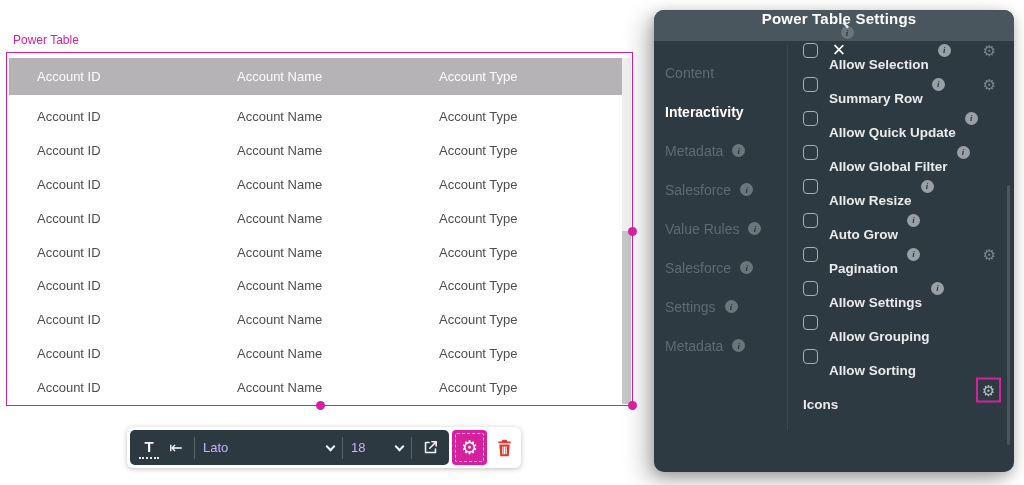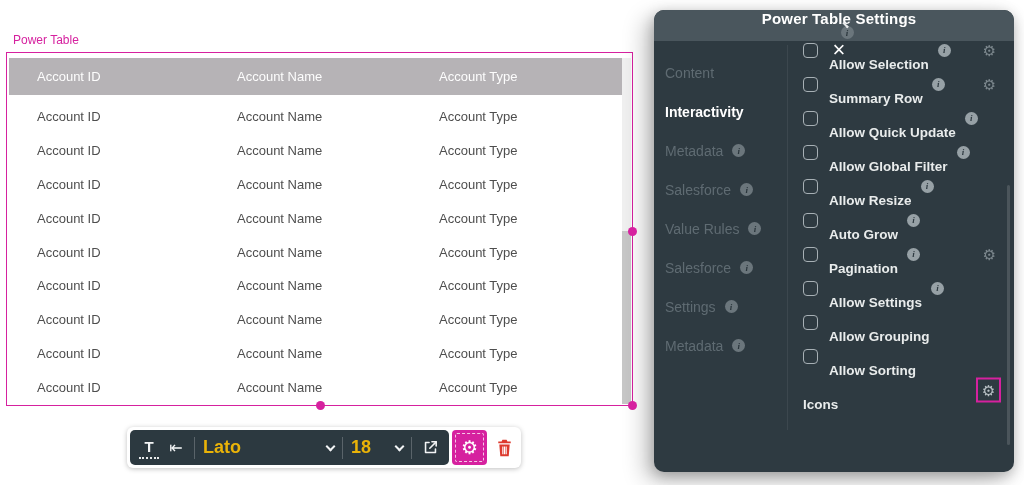--- a/index.html
+++ b/index.html
@@ -33,21 +33,21 @@
              box-shadow:0 1px 5px rgba(0,0,0,0.25); display:flex; align-items:center; padding:3px; gap:3px; }
   .tb-dark { width:319px; height:35px; background:#2c3940; border-radius:5px; display:flex; align-items:center;
              padding:0 9px; color:#f2f4f5; }
   .tb-icon { display:inline-flex; align-items:center; justify-content:center; width:20px; height:22px; font-size:15px; color:#f2f4f5; cursor:pointer; }
   .t-glyph { font-weight:bold; border-bottom:2px dotted #e8ebec; line-height:1.05; padding:0 1px; }
   .indent-glyph { font-size:16px; }
   .tb-div { width:1px; height:22px; background:rgba(255,255,255,0.22); margin:0 8px; }
   .tb-select { display:flex; align-items:center; justify-content:space-between; height:100%; cursor:pointer; }
   .font-select { flex:1; }
   .size-select { width:52px; }
-  .tb-select .val { font-size:18px; font-weight:bold; color:#eab308; }
+  .tb-select .val { font-size:13px; font-weight:normal; color:#c4b5fd; }
   .chev { width:7px; height:7px; border-right:2px solid currentColor; border-bottom:2px solid currentColor;
           transform:rotate(45deg); display:inline-block; margin-top:-3px; }
   .tb-gear { width:35px; height:35px; background:#d6219f; border:none; border-radius:4px; position:relative;
              display:flex; align-items:center; justify-content:center; cursor:pointer; }
   .tb-gear::after { content:""; position:absolute; inset:3px; border:1px dashed rgba(255,255,255,0.75); border-radius:2px; }
   .gear-glyph { color:#fff; font-size:19px; line-height:1; }
   .tb-trash { width:28px; height:35px; background:#fff; border:none; display:flex; align-items:center; justify-content:center; cursor:pointer; }
 
   
   .panel { position:absolute; left:654px; top:10px; width:360px; height:462px; background:#2e3a41; border-radius:10px;

